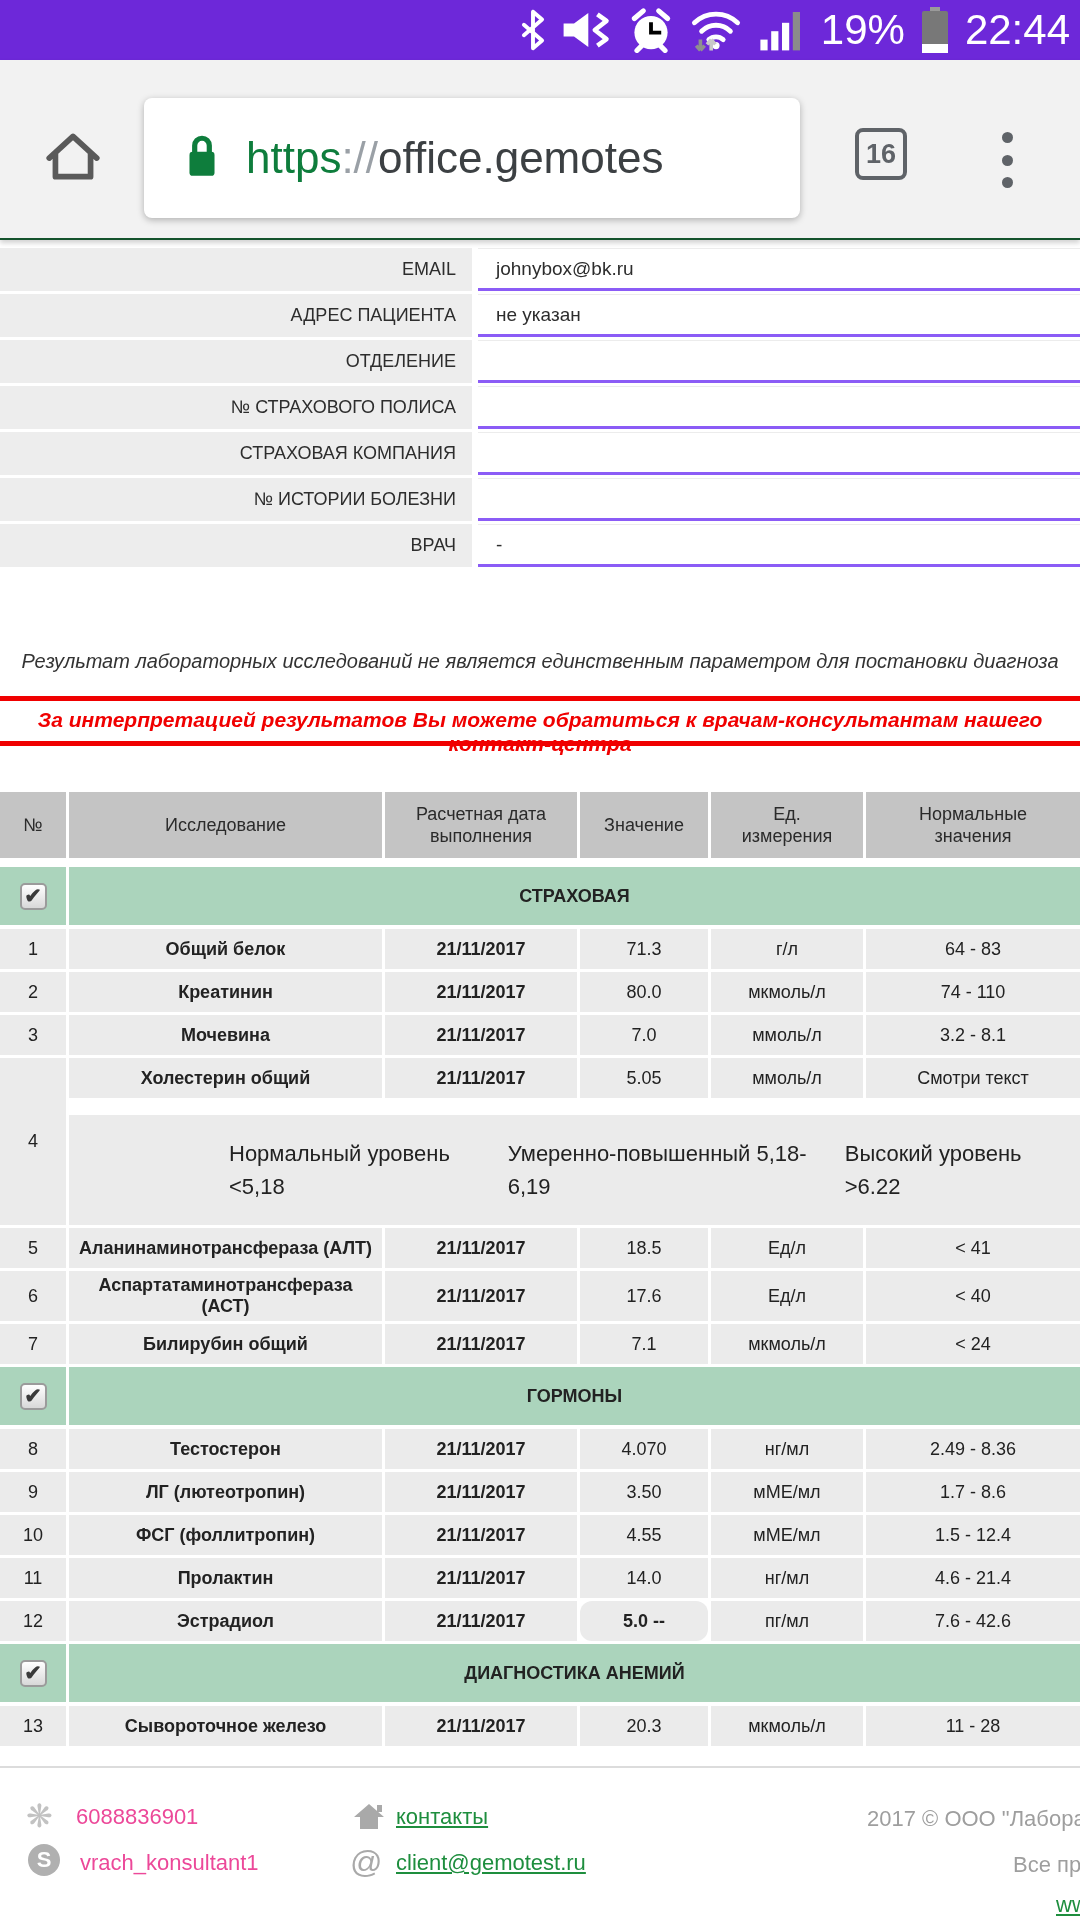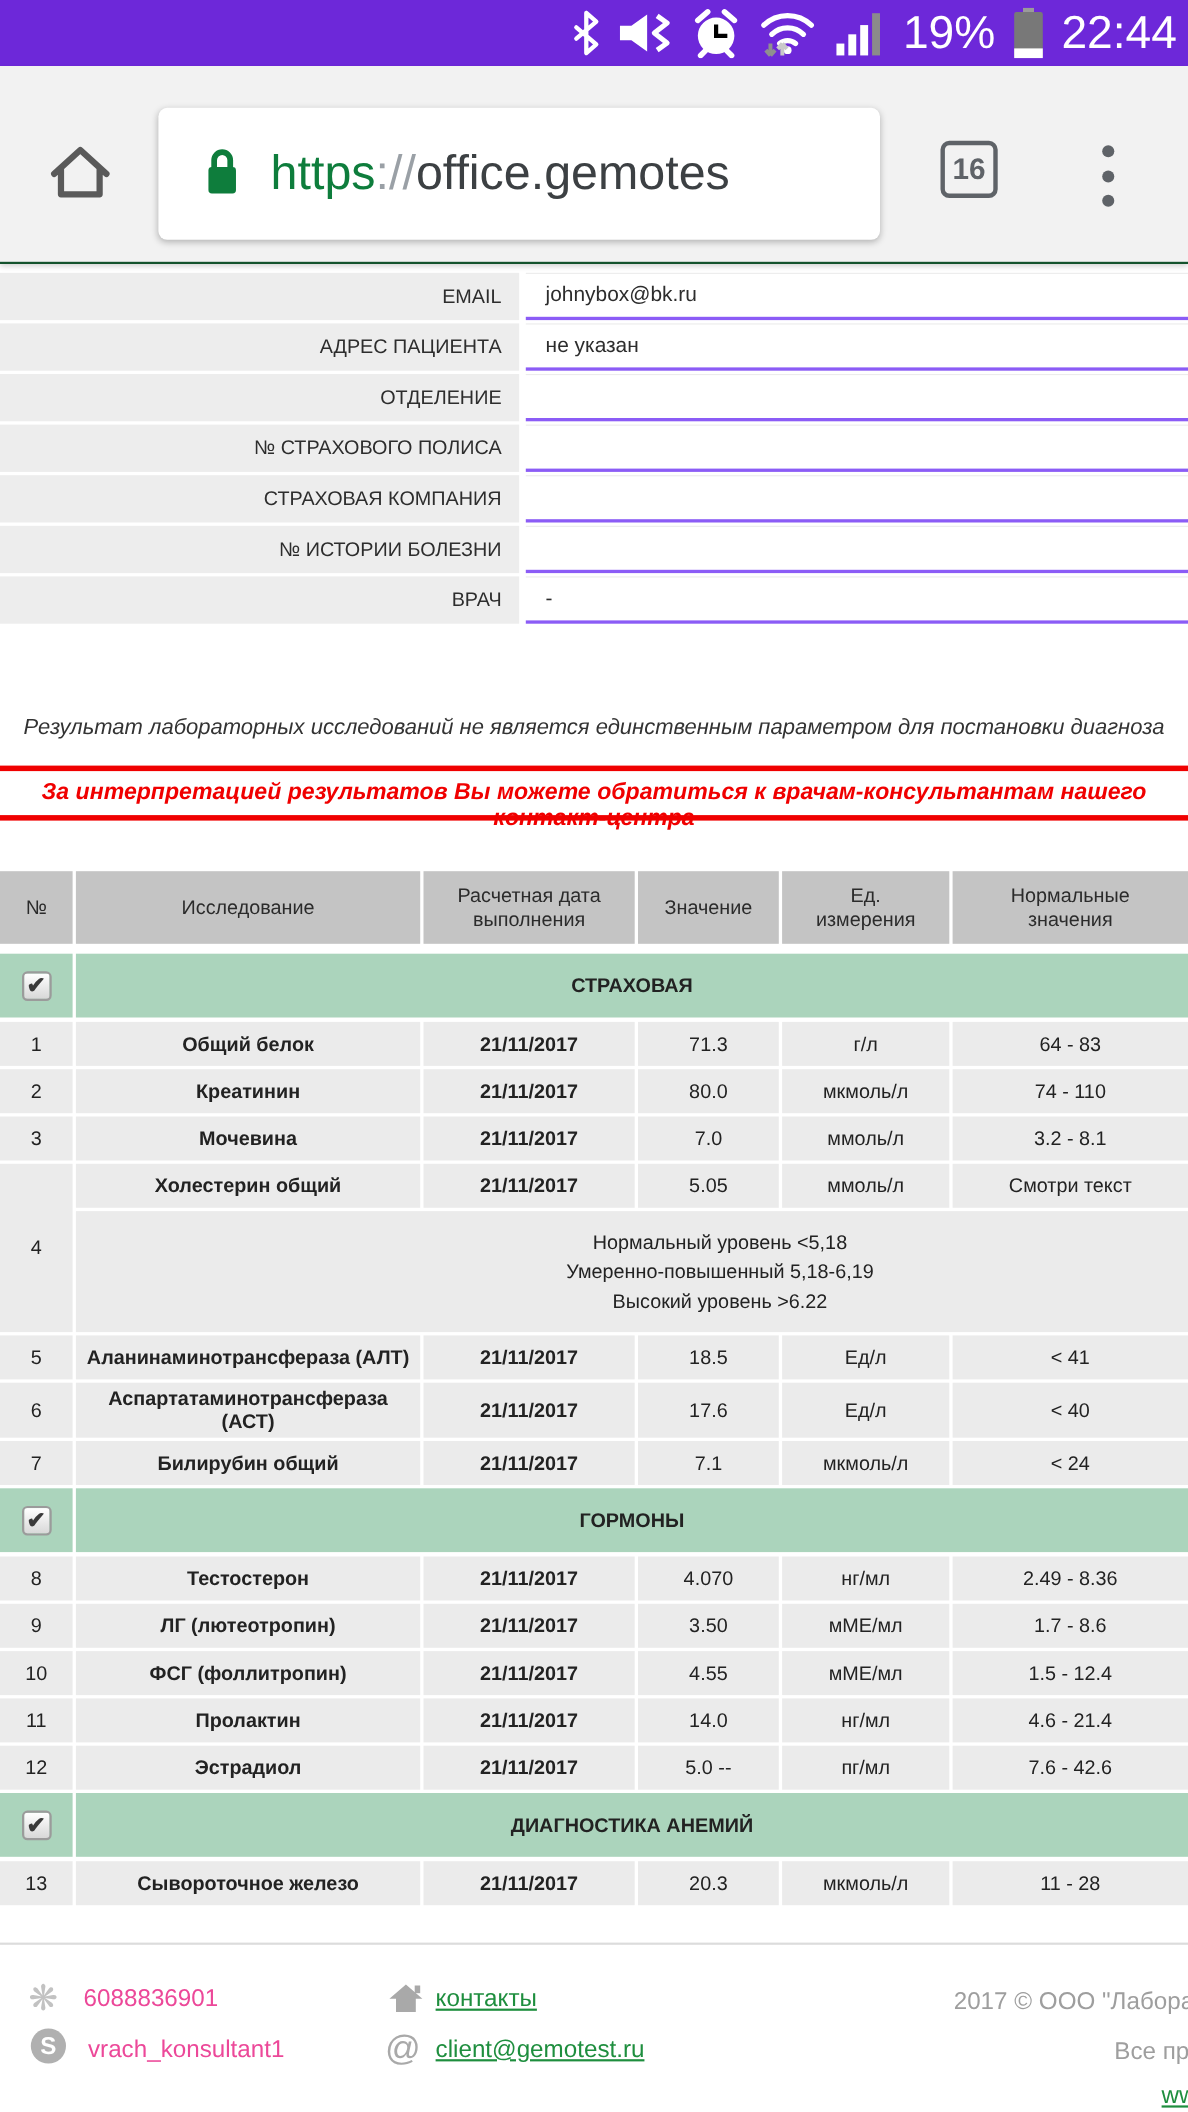--- a/index.html
+++ b/index.html
@@ -51,35 +51,35 @@
   .results{position:absolute;top:792px;left:0;width:1080px;}
   .trow{display:flex;gap:3px;margin-bottom:3px;}
   .cell{background:#ebebeb;display:flex;align-items:center;justify-content:center;text-align:center;
         font-size:18px;color:#222;box-sizing:border-box;padding:4px 8px;min-height:40px;}
   .c-num{width:66px;flex:none;}
   .c-name{width:313px;flex:none;font-weight:bold;}
   .c-date{width:192px;flex:none;font-weight:bold;}
   .c-val{width:128px;flex:none;}
   .c-unit{width:152px;flex:none;}
   .c-range{flex:1;}
-  .vbold{font-weight:normal;}
+  .vbold{font-weight:bold;border-radius:12px;}
   .thead{margin-bottom:9px;}
   .thead .cell{background:#c4c4c4;min-height:66px;font-weight:normal;line-height:1.25;color:#2b2b2b;}
   .thead .c-unit{padding:0 30px;}
   .thead .c-range{padding:0 48px;}
   .srow{margin:3px 0 4px;}
   .srow .cell{background:#abd4bc;min-height:58px;}
   .sec-title{flex:1;font-weight:bold;}
   .checkbox{width:27px;height:27px;background:linear-gradient(#ffffff,#d8d8d8);
             border:2px solid #9b9b9b;border-radius:5px;color:#3a3a3a;font-size:21px;font-weight:bold;
             display:flex;align-items:center;justify-content:center;box-sizing:border-box;cursor:pointer;}
-  .r4right{flex:1;display:flex;flex-direction:column;gap:3px;}
+  .r4right{flex:1;display:flex;flex-direction:column;gap:17px;}
   .r4sub{display:flex;gap:3px;}
-  .r4note{background:#ebebeb;min-height:110px;display:flex;flex-direction:column;align-items:center;
-          justify-content:center;font-size:18px;line-height:1.5;color:#222;padding:8px 0 8px 160px;
+  .r4note{background:#ebebeb;min-height:110px;display:flex;flex-direction:row;align-items:center;
+          justify-content:center;font-size:22px;line-height:1.5;color:#222;padding:8px 0 8px 160px;
           box-sizing:border-box;}
 
   .bottomline{position:absolute;top:1766px;left:0;width:1080px;height:2px;background:#dcdcdc;}
 
   
   .footer{position:absolute;top:1792px;left:0;width:1080px;height:128px;font-size:22px;}
   .f-item{position:absolute;white-space:nowrap;}
   .f-green{color:#ec4899;text-decoration:none;}
   .f-link{color:#1e8e3e;text-decoration:underline;cursor:pointer;}
   .f-gray{color:#9e9e9e;}

